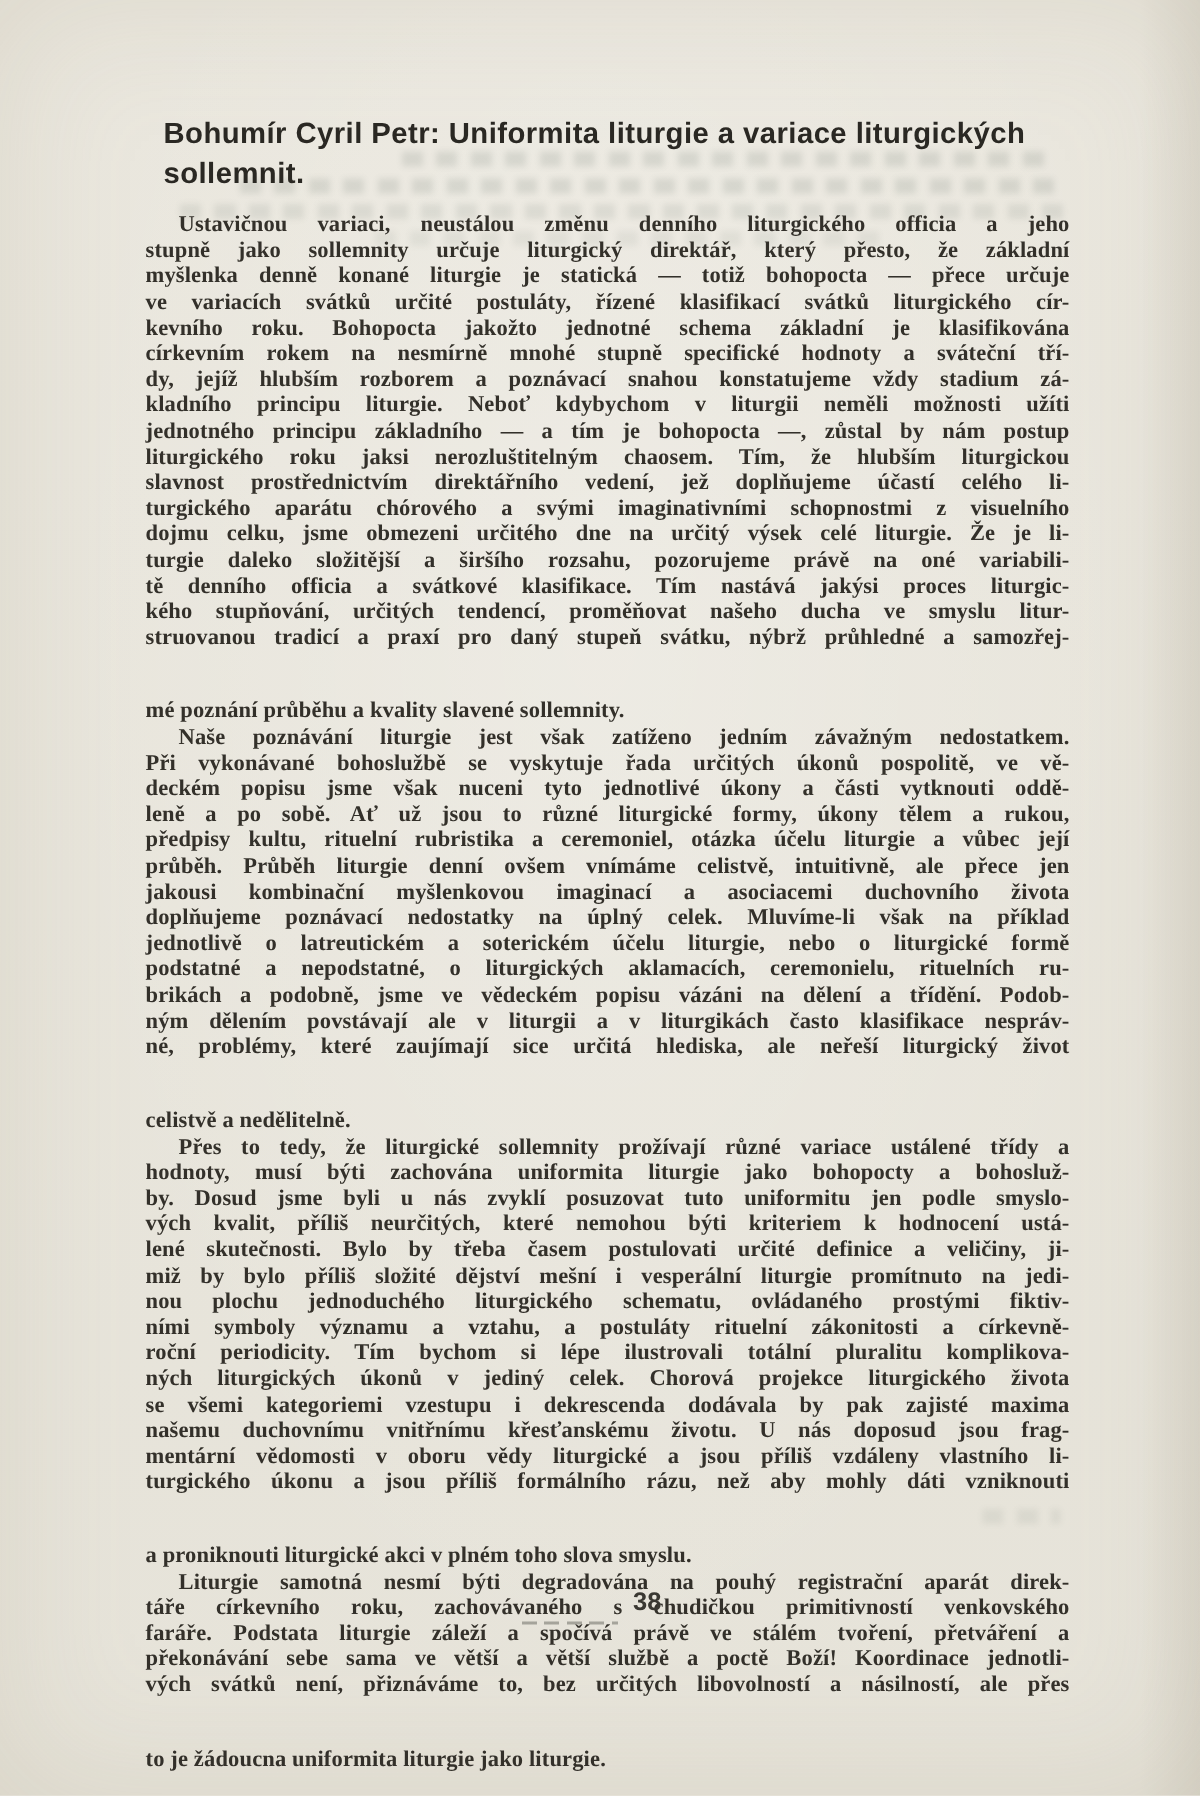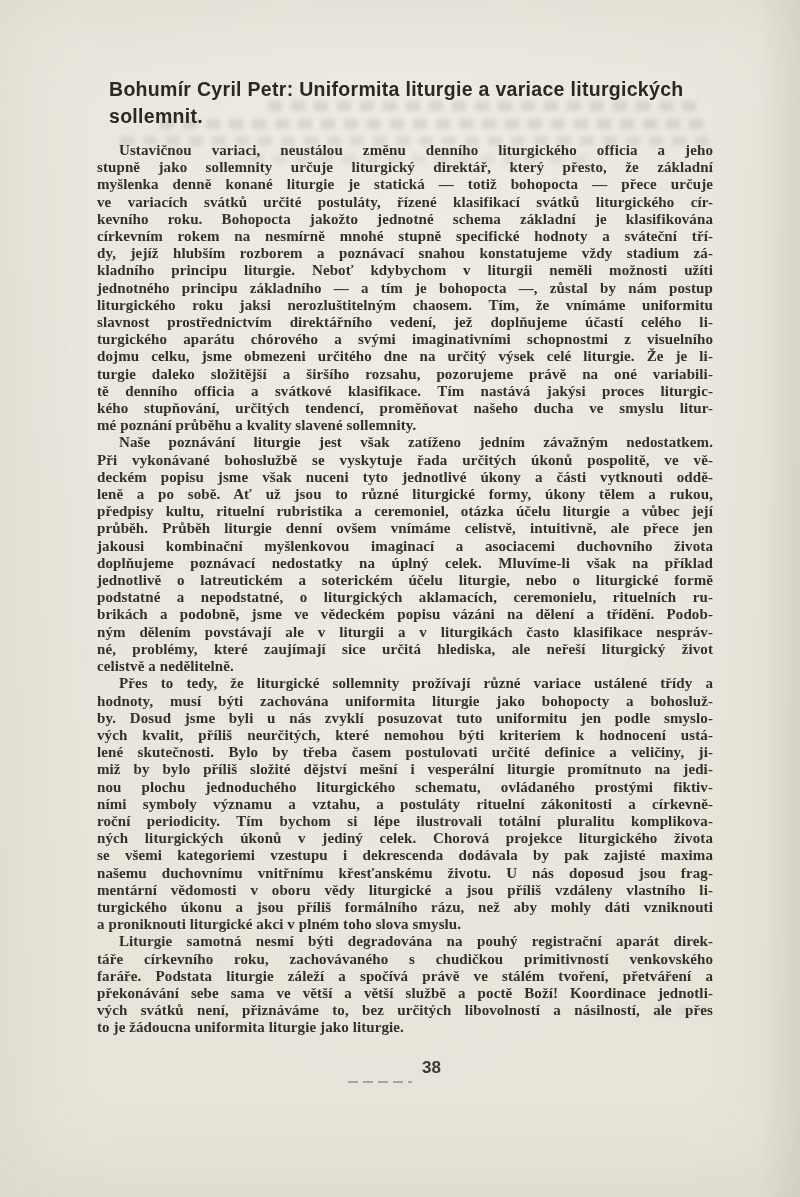--- a/index.html
+++ b/index.html
@@ -41,21 +41,21 @@
     letter-spacing: 0.1px;
     color: #33302a;
   }
   .para { width: 100%; }
   .line {
     text-align: justify;
     text-align-last: justify;
     white-space: normal;
     font-weight: bold;
   }
-  .line.last { text-align-last: left; }
+  .line.last { text-align-last: left; margin-top: 32px; }
   .line.first { text-indent: 22px; }
   
   .ghost-bar {
     position: absolute;
     height: 10px;
     filter: blur(2px);
     opacity: 0.13;
     background: repeating-linear-gradient(90deg, #49584f 0 14px, transparent 14px 23px);
     pointer-events: none;
   }
@@ -98,27 +98,28 @@
       <div class="para">
         <div class="line first">Ustavičnou variaci, neustálou změnu denního liturgického officia a jeho</div>
         <div class="line">stupně jako sollemnity určuje liturgický direktář, který přesto, že základní</div>
         <div class="line">myšlenka denně konané liturgie je statická — totiž bohopocta — přece určuje</div>
         <div class="line">ve variacích svátků určité postuláty, řízené klasifikací svátků liturgického cír-</div>
         <div class="line">kevního roku. Bohopocta jakožto jednotné schema základní je klasifikována</div>
         <div class="line">církevním rokem na nesmírně mnohé stupně specifické hodnoty a sváteční tří-</div>
         <div class="line">dy, jejíž hlubším rozborem a poznávací snahou konstatujeme vždy stadium zá-</div>
         <div class="line">kladního principu liturgie. Neboť kdybychom v liturgii neměli možnosti užíti</div>
         <div class="line">jednotného principu základního — a tím je bohopocta —, zůstal by nám postup</div>
-        <div class="line">liturgického roku jaksi nerozluštitelným chaosem. Tím, že vnímáme uniformitu</div>
+        <div class="line">liturgického roku jaksi nerozluštitelným chaosem. Tím, že hlubším liturgickou</div>
         <div class="line">slavnost prostřednictvím direktářního vedení, jež doplňujeme účastí celého li-</div>
         <div class="line">turgického aparátu chórového a svými imaginativními schopnostmi z visuelního</div>
         <div class="line">dojmu celku, jsme obmezeni určitého dne na určitý výsek celé liturgie. Že je li-</div>
         <div class="line">turgie daleko složitější a širšího rozsahu, pozorujeme právě na oné variabili-</div>
         <div class="line">tě denního officia a svátkové klasifikace. Tím nastává jakýsi proces liturgic-</div>
         <div class="line">kého stupňování, určitých tendencí, proměňovat našeho ducha ve smyslu litur-</div>
+        <div class="line">struovanou tradicí a praxí pro daný stupeň svátku, nýbrž průhledné a samozřej-</div>
         <div class="line last">mé poznání průběhu a kvality slavené sollemnity.</div>
       </div>
       <div class="para">
         <div class="line first">Naše poznávání liturgie jest však zatíženo jedním závažným nedostatkem.</div>
         <div class="line">Při vykonávané bohoslužbě se vyskytuje řada určitých úkonů pospolitě, ve vě-</div>
         <div class="line">deckém popisu jsme však nuceni tyto jednotlivé úkony a části vytknouti oddě-</div>
         <div class="line">leně a po sobě. Ať už jsou to různé liturgické formy, úkony tělem a rukou,</div>
         <div class="line">předpisy kultu, rituelní rubristika a ceremoniel, otázka účelu liturgie a vůbec její</div>
         <div class="line">průběh. Průběh liturgie denní ovšem vnímáme celistvě, intuitivně, ale přece jen</div>
         <div class="line">jakousi kombinační myšlenkovou imaginací a asociacemi duchovního života</div>

